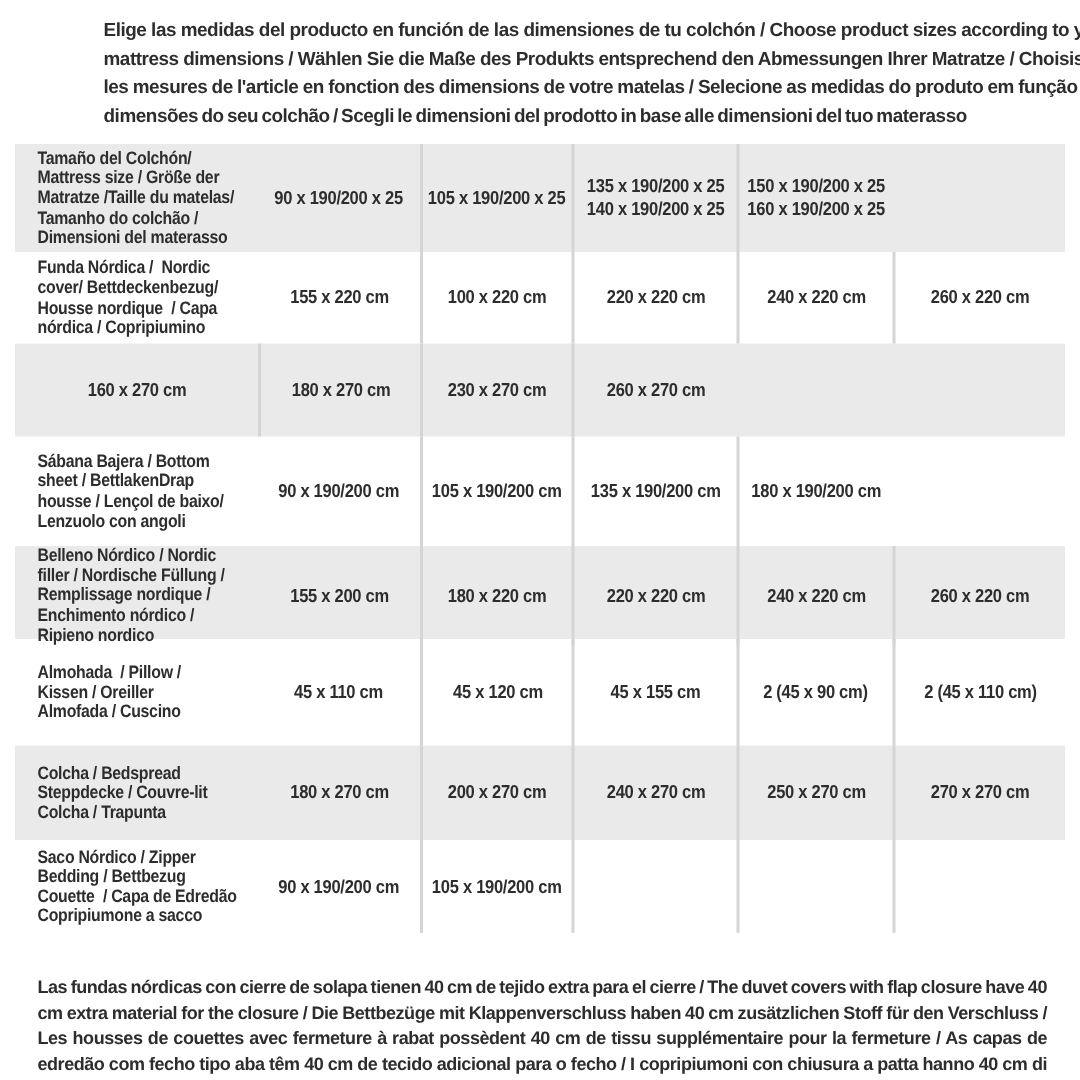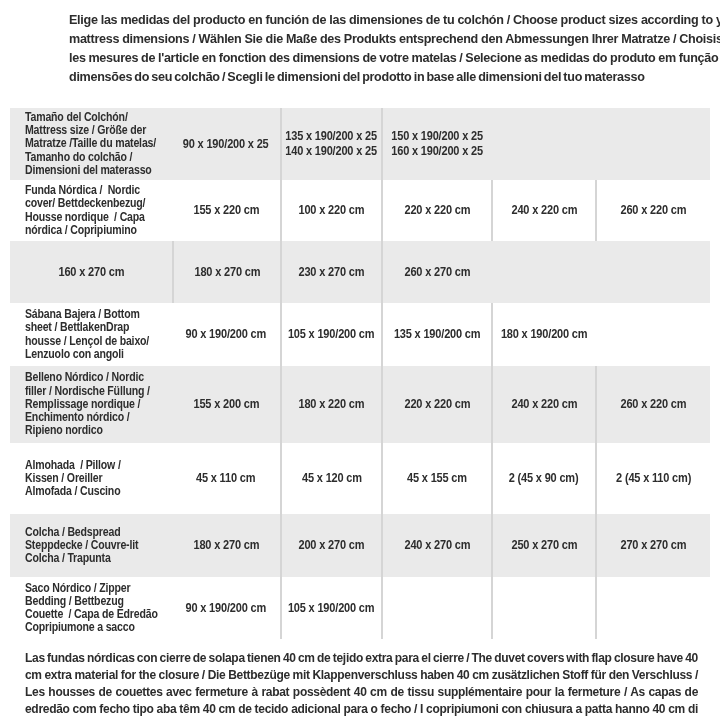--- a/index.html
+++ b/index.html
@@ -30,21 +30,21 @@
     margin-left: 44px;
   }
   .note.bottom {
     top: 650px;
     font-size: 12px;
     line-height: 17px;
   }
   .size-table {
     position: absolute;
     left: 10px;
-    top: 108px;
+    top: 96px;
     width: 700px;
   }
   .t-row {
     display: grid;
     grid-template-columns: 162px 108px 101px 110px 104px 115px;
   }
   .t-row.shade { background: #eaeaea; }
   .cell {
     display: flex;
     align-items: center;
@@ -91,20 +91,23 @@
           <span class="cond">Tamaño del Colchón/
 Mattress size / Größe der
 Matratze /Taille du matelas/
 Tamanho do colchão /
 Dimensioni del materasso</span>
         </div>
       <div class="cell value-cell">
           <span class="cond">90 x 190/200 x 25</span>
         </div>
       <div class="cell value-cell sep">
+          <span class="cond">105 x 190/200 x 25</span>
+        </div>
+      <div class="cell value-cell sep">
           <span class="cond">135 x 190/200 x 25
 140 x 190/200 x 25</span>
         </div>
       <div class="cell value-cell sep">
           <span class="cond">150 x 190/200 x 25
 160 x 190/200 x 25</span>
         </div>
     </div>
 
     <div class="t-row" style="height:61px">
@@ -139,42 +142,42 @@
           <span class="cond">180 x 270 cm</span>
         </div>
       <div class="cell value-cell sep">
           <span class="cond">230 x 270 cm</span>
         </div>
       <div class="cell value-cell sep">
           <span class="cond">260 x 270 cm</span>
         </div>
     </div>
 
-    <div class="t-row" style="height:63px">
+    <div class="t-row" style="height:73px">
       <div class="cell label-cell">
           <span class="cond">Sábana Bajera / Bottom
 sheet / BettlakenDrap
 housse / Lençol de baixo/
 Lenzuolo con angoli</span>
         </div>
       <div class="cell value-cell">
           <span class="cond">90 x 190/200 cm</span>
         </div>
       <div class="cell value-cell sep">
           <span class="cond">105 x 190/200 cm</span>
         </div>
       <div class="cell value-cell sep">
           <span class="cond">135 x 190/200 cm</span>
         </div>
       <div class="cell value-cell sep">
           <span class="cond">180 x 190/200 cm</span>
         </div>
     </div>
 
-    <div class="t-row shade" style="height:77px">
+    <div class="t-row shade" style="height:62px">
       <div class="cell label-cell">
           <span class="cond">Belleno Nórdico / Nordic
 filler / Nordische Füllung /
 Remplissage nordique /
 Enchimento nórdico /
 Ripieno nordico</span>
         </div>
       <div class="cell value-cell">
           <span class="cond">155 x 200 cm</span>
         </div>

